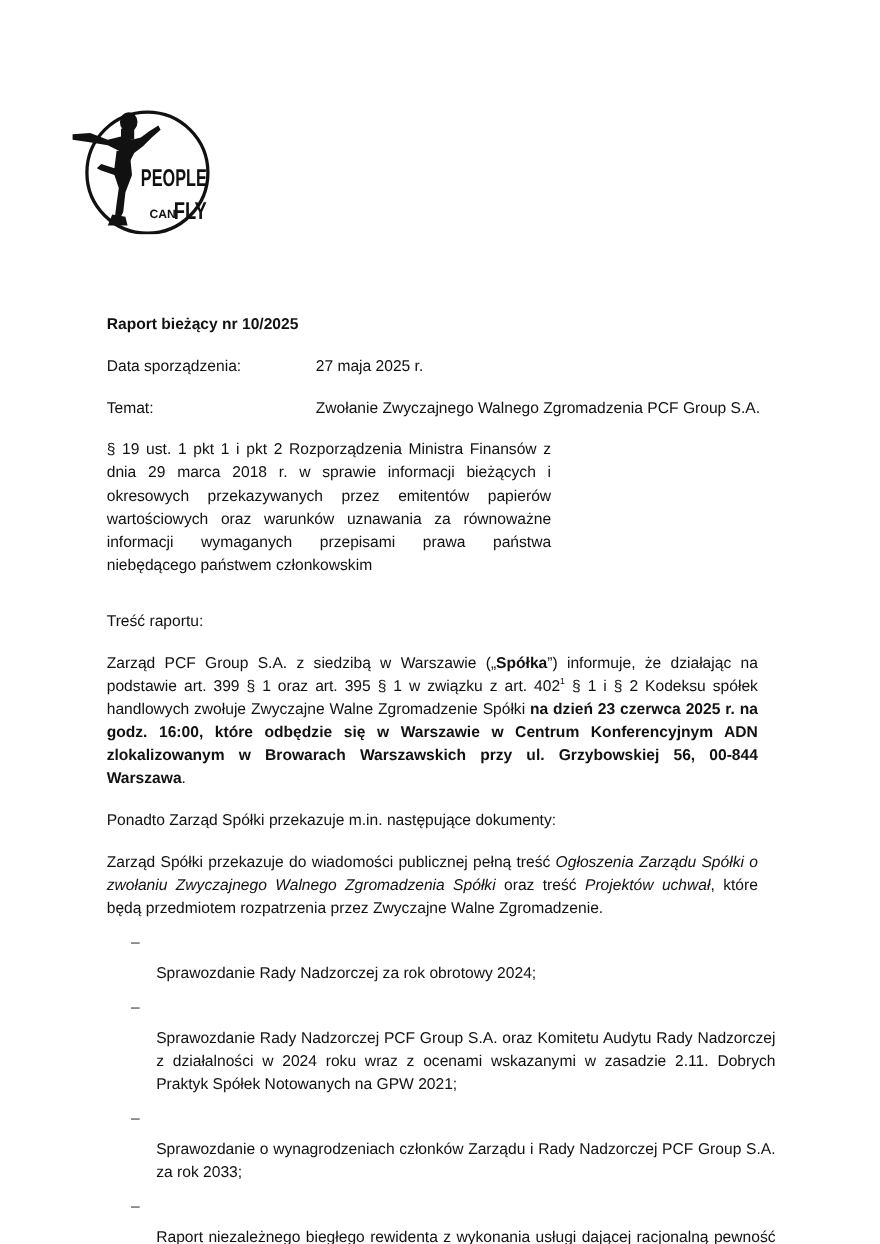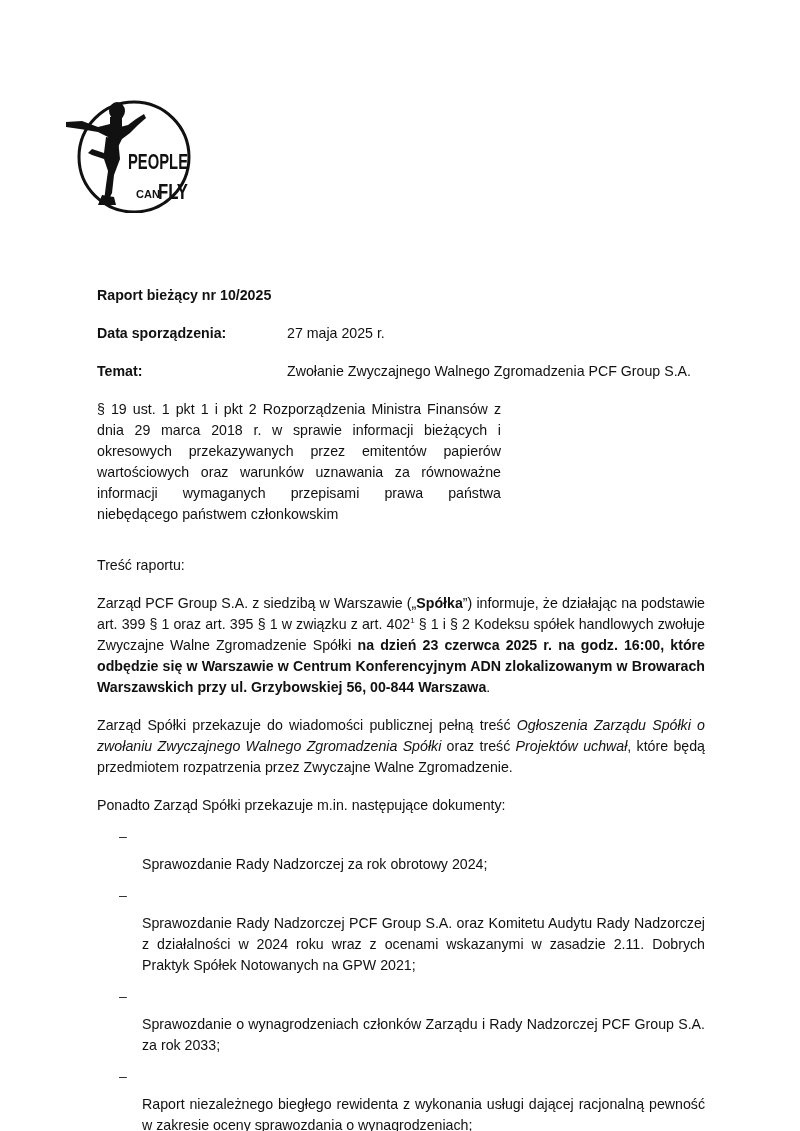--- a/index.html
+++ b/index.html
@@ -3,24 +3,24 @@
 <meta charset="utf-8">
 <style>
   html, body { margin: 0; padding: 0; background: #ffffff; }
   body { width: 800px; height: 1131px; position: relative; overflow: hidden;
          font-family: "Liberation Sans", "DejaVu Sans", sans-serif; color: #111111; font-size: 14.2px; }
   .logo { position: absolute; left: 62px; top: 97px; width: 136px; height: 116px; }
   .content { position: absolute; left: 97px; top: 285px; width: 608px; }
   .line-h { line-height: 21px; }
   .title { font-weight: bold; margin: 0; }
   .meta-row { display: flex; margin-top: 17px; }
-  .meta-label { width: 190px; flex: 0 0 190px; font-weight: bold; }
+  .meta-label { width: 190px; flex: 0 0 190px; font-weight: normal; }
   .meta-value { width: 404px; text-align: justify; }
   .section-head { font-weight: normal; margin-top: 30px; }
-  p.para { margin: 17px 0 0 0; text-align: justify; line-height: 21px; }
+  p.para { margin: 17px 16px 0 0; text-align: justify; line-height: 21px; }
   .b { font-weight: bold; }
   .i { font-style: italic; }
   sup { font-size: 8px; vertical-align: super; line-height: 0; }
   ul.docs { list-style: none; margin: 9px 0 0 0; padding: 0; }
   ul.docs li { display: flex; margin-top: 10px; line-height: 21px; }
   .dash { flex: 0 0 45px; padding-left: 22px; box-sizing: border-box; color: #333; }
   .li-text { flex: 1; text-align: justify; margin-top: 28px; }
 </style>
 </head>
 <body>
@@ -54,23 +54,23 @@
     <div class="meta-value">Zwołanie Zwyczajnego Walnego Zgromadzenia PCF Group S.A.</div>
   </div>
   <div class="meta-row line-h">
     <div class="meta-value">§ 19 ust. 1 pkt 1 i pkt 2 Rozporządzenia Ministra Finansów z dnia 29 marca 2018 r. w sprawie informacji bieżących i okresowych przekazywanych przez emitentów papierów wartościowych oraz warunków uznawania za równoważne informacji wymaganych przepisami prawa państwa niebędącego państwem członkowskim</div>
   </div>
 
   <div class="section-head line-h">Treść raportu:</div>
 
   <p class="para"><span>Zarząd PCF Group S.A. z siedzibą w Warszawie („</span><span class="b">Spółka</span><span>”) informuje, że działając na podstawie art. 399 § 1 oraz art. 395 § 1 w związku z art. 402</span><sup>1</sup><span> § 1 i § 2 Kodeksu spółek handlowych zwołuje Zwyczajne Walne Zgromadzenie Spółki </span><span class="b">na dzień 23 czerwca 2025 r. na godz. 16:00, które odbędzie się w Warszawie w Centrum Konferencyjnym ADN zlokalizowanym w Browarach Warszawskich przy ul. Grzybowskiej 56, 00-844 Warszawa</span><span>.</span></p>
 
+  <p class="para">Ponadto Zarząd Spółki przekazuje m.in. następujące dokumenty:</p>
+
   <p class="para"><span>Zarząd Spółki przekazuje do wiadomości publicznej pełną treść </span><span class="i">Ogłoszenia Zarządu Spółki o zwołaniu Zwyczajnego Walnego Zgromadzenia Spółki</span><span> oraz treść </span><span class="i">Projektów uchwał</span><span>, które będą przedmiotem rozpatrzenia przez Zwyczajne Walne Zgromadzenie.</span></p>
-
-  <p class="para">Ponadto Zarząd Spółki przekazuje m.in. następujące dokumenty:</p>
 
   <ul class="docs">
     <li>
       <span class="dash">–</span>
       <span class="li-text">Sprawozdanie Rady Nadzorczej za rok obrotowy 2024;</span>
     </li>
     <li>
       <span class="dash">–</span>
       <span class="li-text">Sprawozdanie Rady Nadzorczej PCF Group S.A. oraz Komitetu Audytu Rady Nadzorczej z działalności w 2024 roku wraz z ocenami wskazanymi w zasadzie 2.11. Dobrych Praktyk Spółek Notowanych na GPW 2021;</span>
     </li>

